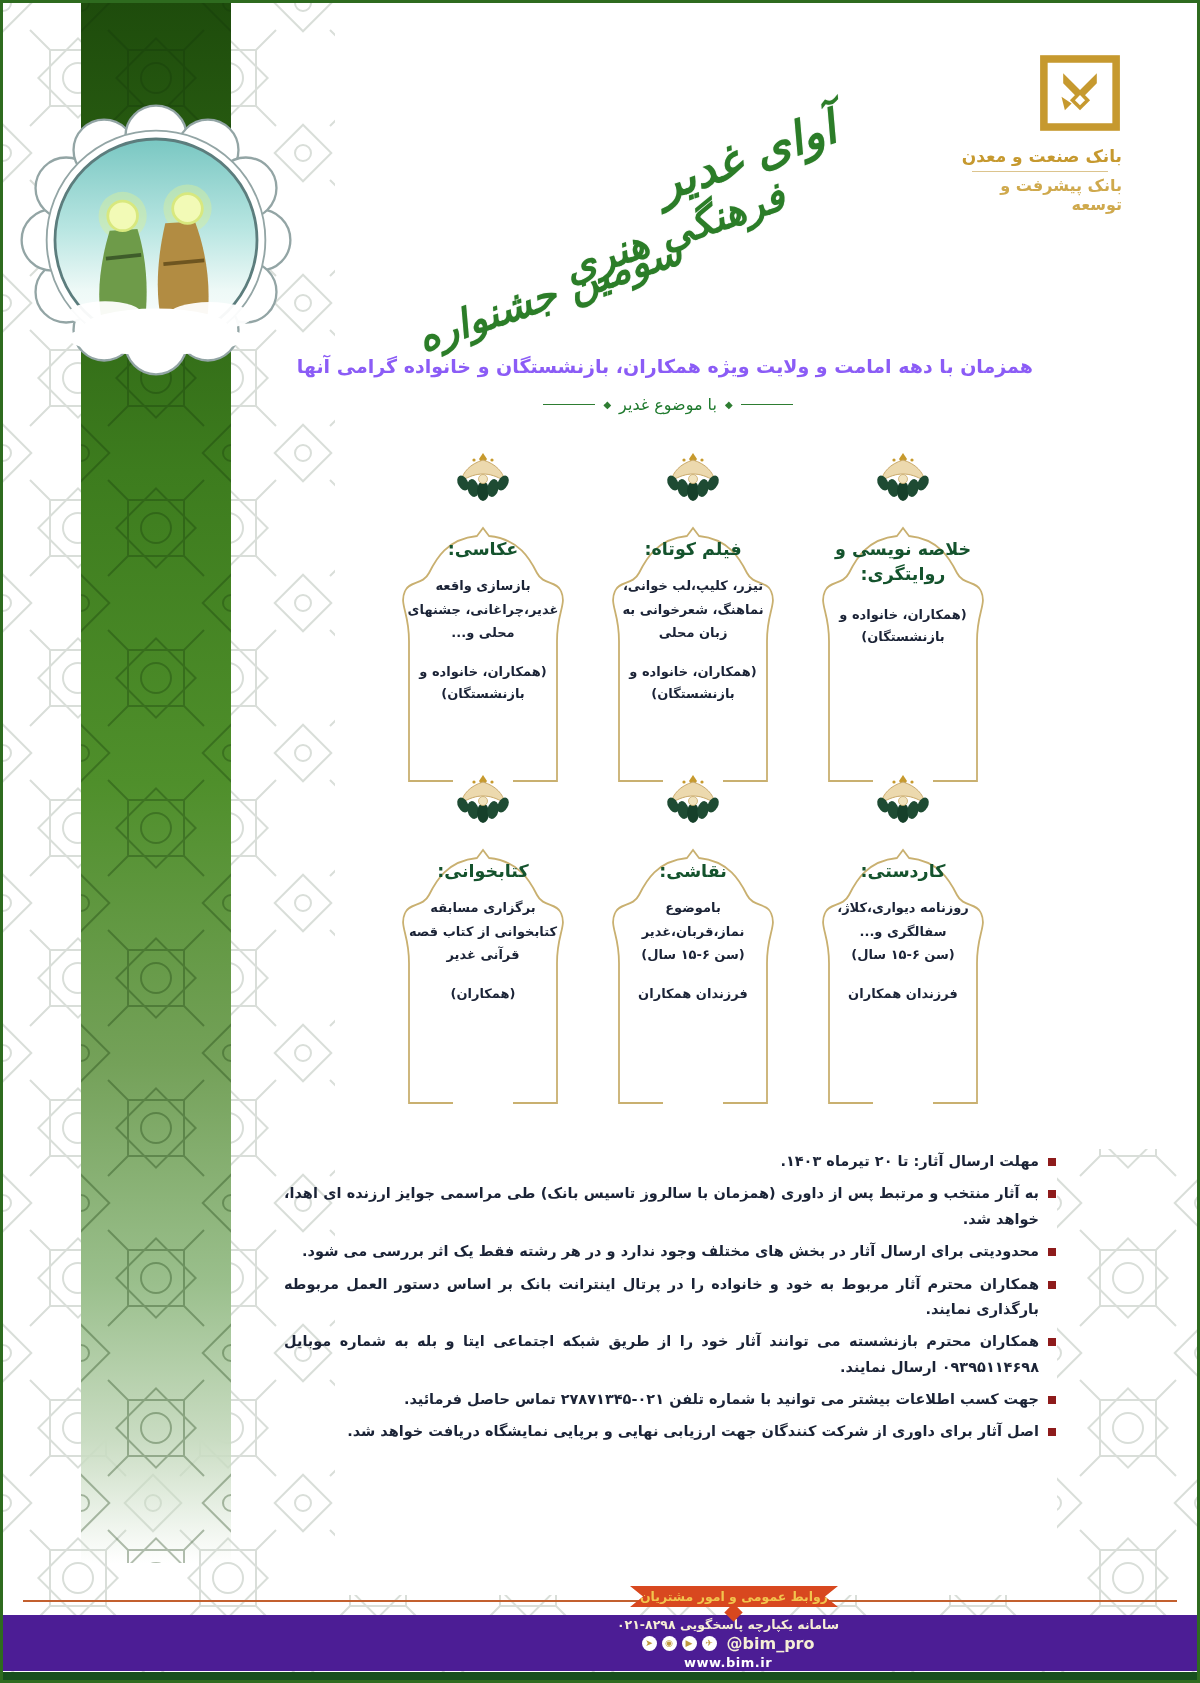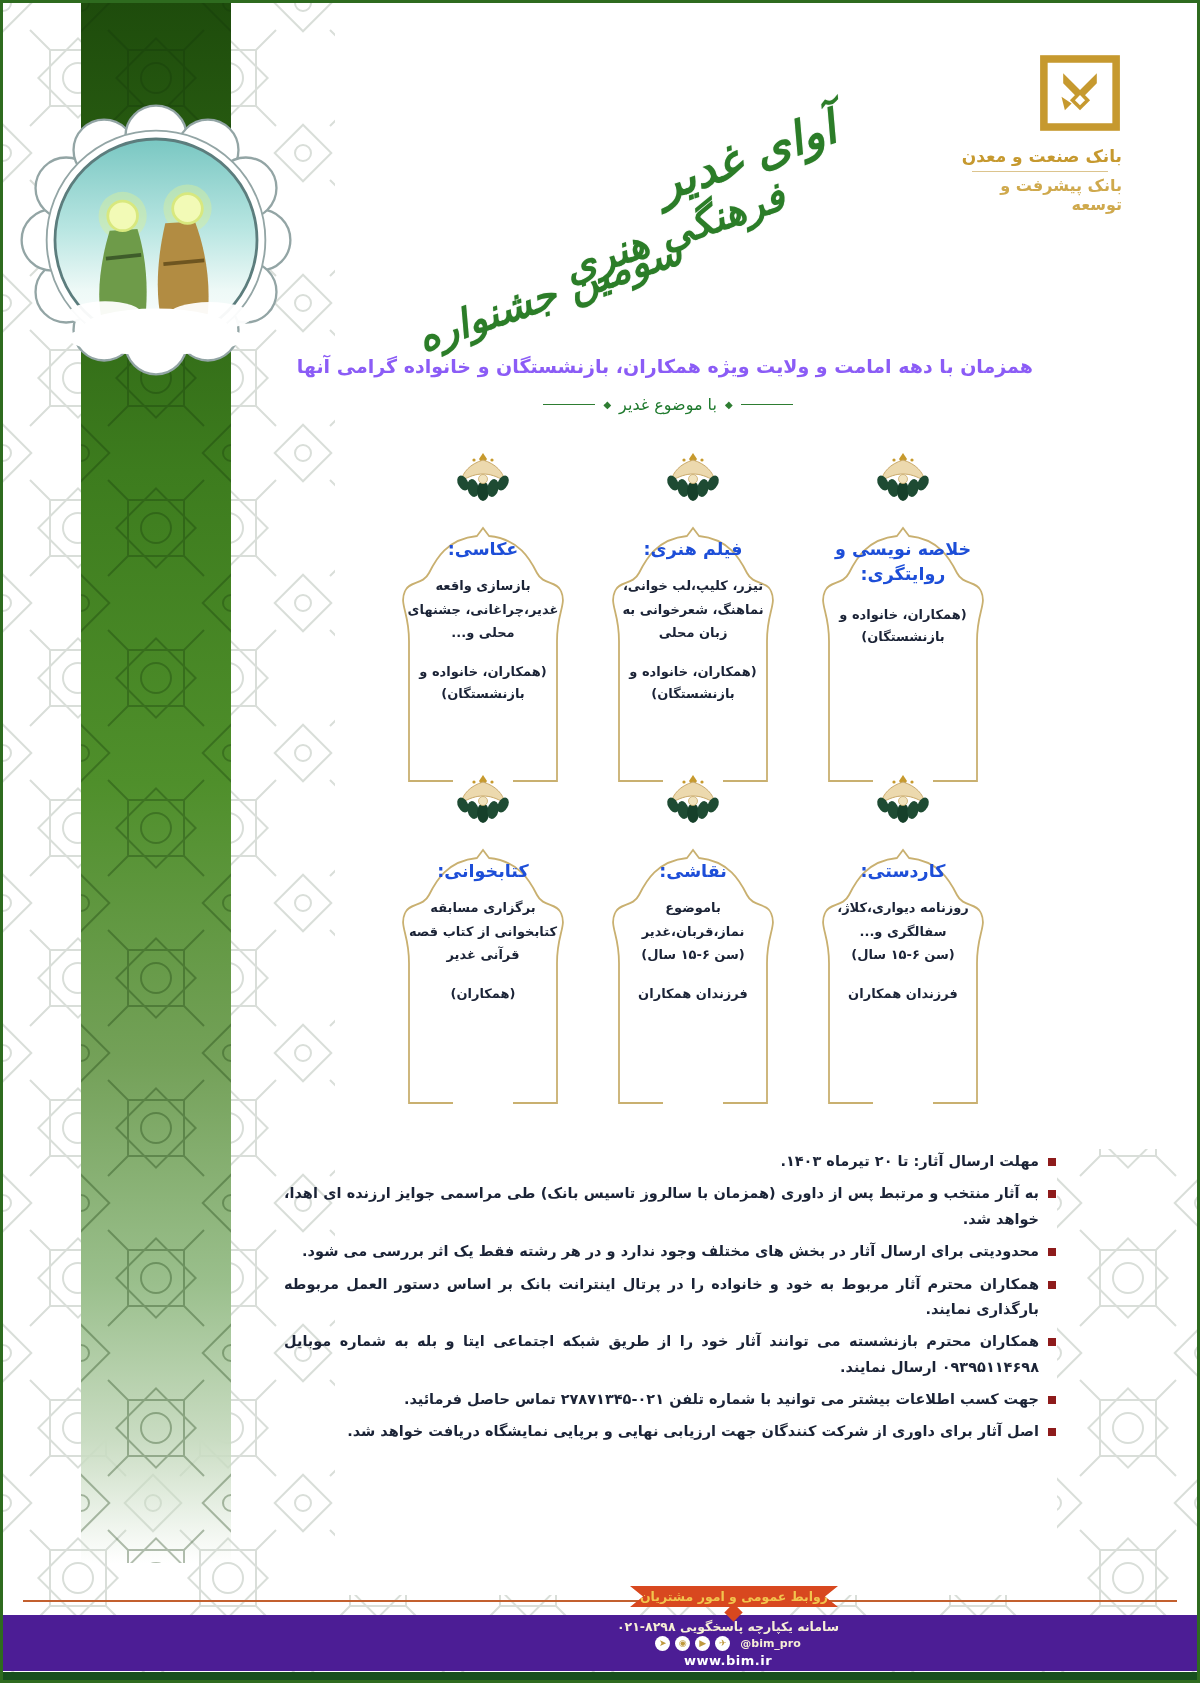--- a/index.html
+++ b/index.html
@@ -46,21 +46,21 @@
   .subtitle-text{color:#1f7a2e;font-weight:normal;font-size:16px;}
 
   .cards{
     position:absolute;left:388px;top:448px;width:604px;z-index:4;
     display:grid;grid-template-columns:repeat(3,184px);column-gap:26px;direction:rtl;
   }
   .card{position:relative;width:184px;height:322px;}
   .ornament{position:absolute;left:50%;top:0;transform:translateX(-50%);z-index:2;}
   .arch{position:absolute;left:0;top:38px;z-index:1;}
   .card-content{position:absolute;left:14px;right:14px;top:86px;text-align:center;direction:rtl;z-index:2;}
-  .card-title{color:#1d4ed8;font-weight:bold;font-size:17.5px;line-height:1.45;margin:0 0 12px;}
+  .card-title{color:#14532d;font-weight:bold;font-size:17.5px;line-height:1.45;margin:0 0 12px;}
   .card-body{color:#1b2336;font-weight:bold;font-size:13px;line-height:1.8;margin:0;white-space:pre-line;}
   .card-aud{color:#1b2336;font-weight:bold;font-size:13px;line-height:1.7;margin:16px 0 0;}
 
   .rules{position:absolute;left:281px;top:1146px;width:772px;z-index:4;direction:rtl;}
   .rule{
     position:relative;padding-right:17px;margin-bottom:7px;color:#1b2336;
     font-size:14.5px;font-weight:bold;line-height:1.75;text-align:justify;
   }
   .rule .bullet{position:absolute;right:0;top:9px;width:8px;height:8px;background:#8e1b1b;}
 
@@ -73,21 +73,21 @@
   .ribbon span{color:#f2c44d;font-size:12.5px;font-weight:bold;direction:rtl;}
   .ribbon-diamond{position:absolute;left:724px;top:1603px;width:13px;height:13px;background:#d8481f;transform:rotate(45deg);z-index:4;}
   .goldbar{position:absolute;left:0;right:0;top:1612px;height:56px;background:#4c1d95;z-index:3;}
   .goldbar-inner{height:100%;display:flex;flex-direction:column;align-items:center;justify-content:center;gap:2px;transform:translateX(128px);}
   .hotline{color:#f6eed6;font-size:12.5px;font-weight:bold;direction:rtl;}
   .social-row{display:flex;align-items:center;gap:5px;direction:ltr;}
   .social-circle{
     width:15px;height:15px;border-radius:50%;background:#ffffff;color:#bf9a3f;
     font-size:9px;line-height:15px;text-align:center;font-weight:bold;
   }
-  .handle{color:#f6eed6;font-size:11px;font-weight:bold;margin-left:5px;}
+  .handle{color:#f6eed6;font-size:16px;font-weight:bold;margin-left:5px;}
   .website{color:#ffffff;font-size:13px;font-weight:bold;letter-spacing:.5px;}
   .bottom-strip{position:absolute;left:0;right:0;bottom:0;height:8px;background:#174f1d;z-index:3;}
 </style>
 </head>
 <body>
 
 <div class="poster">
 
   <svg width="0" height="0" style="position:absolute">
     <defs>
@@ -237,21 +237,21 @@
     </div>
 
     <div class="card">
       <svg class="ornament" viewBox="0 0 60 50" width="60" height="50">
           <use href="#lotus"></use>
         </svg>
       <svg class="arch" viewBox="0 0 184 296" width="184" height="296">
           <use href="#archPath"></use>
         </svg>
       <div class="card-content">
-        <h3 class="card-title">فیلم هنری:</h3>
+        <h3 class="card-title">فیلم کوتاه:</h3>
         <p class="card-body">تیزر، کلیپ،لب خوانی، نماهنگ، شعرخوانی به زبان محلی</p>
         <p class="card-aud">(همکاران، خانواده و بازنشستگان)</p>
       </div>
     </div>
 
     <div class="card">
       <svg class="ornament" viewBox="0 0 60 50" width="60" height="50">
           <use href="#lotus"></use>
         </svg>
       <svg class="arch" viewBox="0 0 184 296" width="184" height="296">

